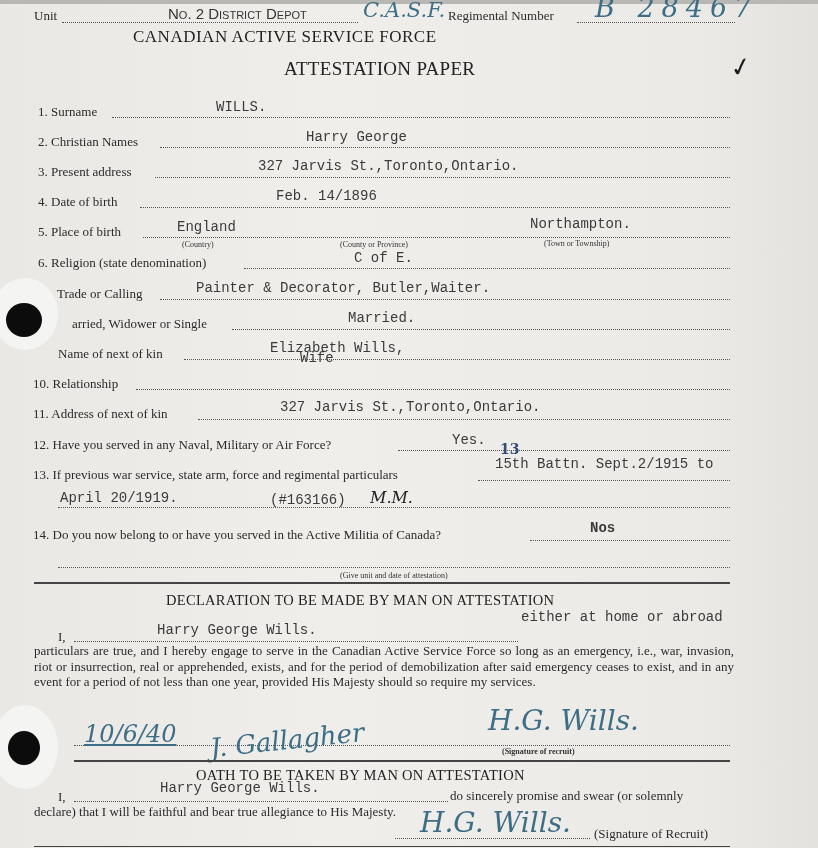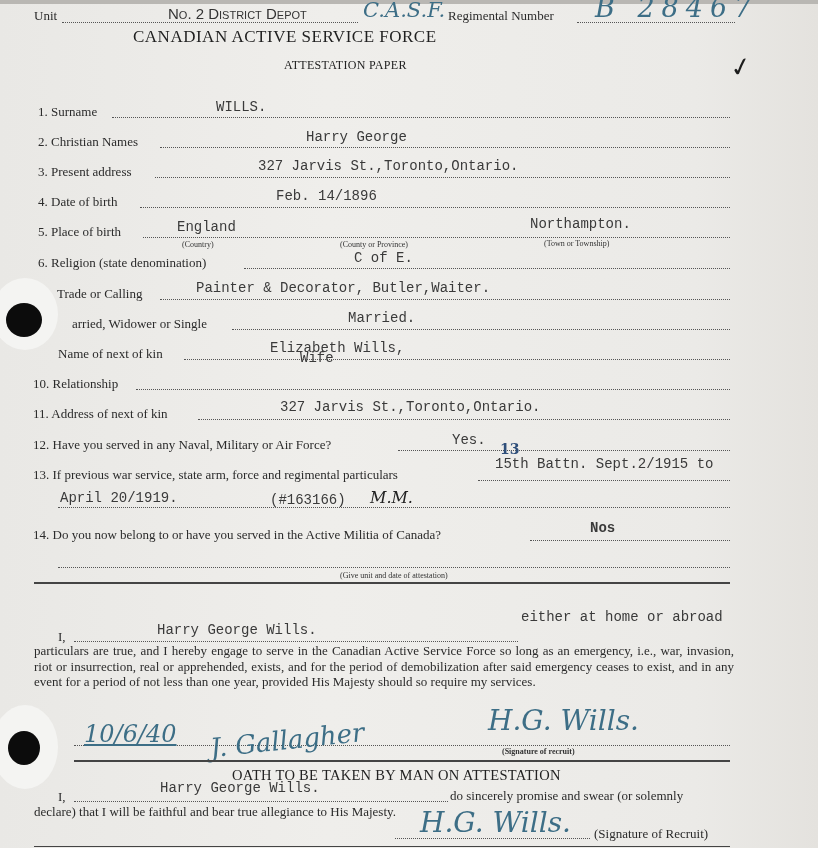--- a/index.html
+++ b/index.html
@@ -15,21 +15,21 @@
   }
   .topshade { position:absolute; left:0; top:0; width:818px; height:4px; background:#b9b7b3; }
   .abs { position:absolute; white-space:nowrap; }
   .lbl { font-size:13px; color:#2b2b2b; }
   .small { font-size:8px; color:#333; }
   .type { font-family:"Liberation Mono","DejaVu Sans Mono",monospace; font-size:14px; color:#3a3a3a; }
   .hand { font-family:"DejaVu Serif", serif; font-style:italic; color:#3d6e86; }
   .dots { position:absolute; height:0; border-bottom:1.5px dotted #555; }
   .rule { position:absolute; height:2px; background:#444; }
   .title { font-size:17px; letter-spacing:0.5px; color:#1f1f1f; font-family:Liberation Serif, serif;text-align:right; }
-  .subtitle { font-size:12px; color:#222; letter-spacing:0.3px; }
+  .subtitle { font-size:19px; color:#222; letter-spacing:0.3px; }
   .section { font-size:14.5px; color:#222; letter-spacing:0.3px; }
   .para { font-size:13px; line-height:15.5px; color:#2b2b2b; white-space:normal; }
   .hole-ring { position:absolute; border-radius:50%; background:#f4f4f2; }
   .hole { position:absolute; border-radius:50%; background:#0c0c0c; }
   .smallcaps { font-variant:small-caps; font-family:"Liberation Sans",sans-serif; font-size:15px; color:#333; }
 </style>
 </head>
 <body>
 
 <div class="paper">
@@ -108,34 +108,35 @@
   <div class="abs type" style="left:270px;top:492px;">(#163166)</div>
   <div class="abs hand" style="left:370px;top:488px;font-size:16px;color:#222;">M.M.</div>
 
   <div class="abs lbl" style="left:33px;top:527px;"><span>14.</span> <span>Do you now belong to or have you served in the Active Militia of Canada?</span></div>
   <div class="dots" style="left:530px;top:540px;width:200px;"></div>
   <div class="abs type" style="left:590px;top:520px;font-weight:bold;">Nos</div>
   <div class="dots" style="left:58px;top:567px;width:672px;"></div>
   <div class="abs small" style="left:340px;top:571px;">(Give unit and date of attestation)</div>
   <div class="rule" style="left:34px;top:582px;width:696px;"></div>
 
+  <div class="abs section" style="left:166px;top:592px;">DECLARATION TO BE MADE BY MAN ON ATTESTATION</div>
   <div class="abs lbl" style="left:58px;top:629px;">I,</div>
   <div class="dots" style="left:74px;top:641px;width:444px;"></div>
   <div class="abs type" style="left:157px;top:622px;">Harry George Wills.</div>
   <div class="abs type" style="left:521px;top:609px;">either at home or abroad</div>
   <div class="abs para" style="left:34px;top:643px;width:700px;text-align:justify;">particulars are true, and I hereby engage to serve in the Canadian Active Service Force so long as an emergency, i.e., war, invasion, riot or insurrection, real or apprehended, exists, and for the period of demobilization after said emergency ceases to exist, and in any event for a period of not less than one year, provided His Majesty should so require my services.</div>
 
   <div class="dots" style="left:74px;top:745px;width:656px;"></div>
   <div class="abs hand" style="left:84px;top:720px;font-size:24px;text-decoration:underline;">10/6/40</div>
   <div class="abs hand" style="left:210px;top:725px;font-size:26px;transform:rotate(-6deg);">J. Gallagher</div>
   <div class="abs hand" style="left:488px;top:704px;font-size:28px;">H.G. Wills.</div>
   <div class="abs small" style="left:502px;top:747px;font-weight:bold;">(Signature of recruit)</div>
   <div class="rule" style="left:74px;top:760px;width:656px;"></div>
 
-  <div class="abs section" style="left:196px;top:767px;margin-left:36px;">OATH TO BE TAKEN BY MAN ON ATTESTATION</div>
+  <div class="abs section" style="left:196px;top:767px;">OATH TO BE TAKEN BY MAN ON ATTESTATION</div>
   <div class="abs lbl" style="left:58px;top:789px;">I,</div>
   <div class="dots" style="left:74px;top:801px;width:374px;"></div>
   <div class="abs type" style="left:160px;top:780px;">Harry George Wills.</div>
   <div class="abs lbl" style="left:450px;top:788px;">do sincerely promise and swear (or solemnly</div>
   <div class="abs lbl" style="left:34px;top:804px;">declare) that I will be faithful and bear true allegiance to His Majesty.</div>
   <div class="dots" style="left:395px;top:838px;width:195px;"></div>
   <div class="abs hand" style="left:420px;top:806px;font-size:28px;">H.G. Wills.</div>
   <div class="abs lbl" style="left:594px;top:826px;">(Signature of Recruit)</div>
   <div class="rule" style="left:34px;top:846px;width:696px;height:1px;"></div>
 

